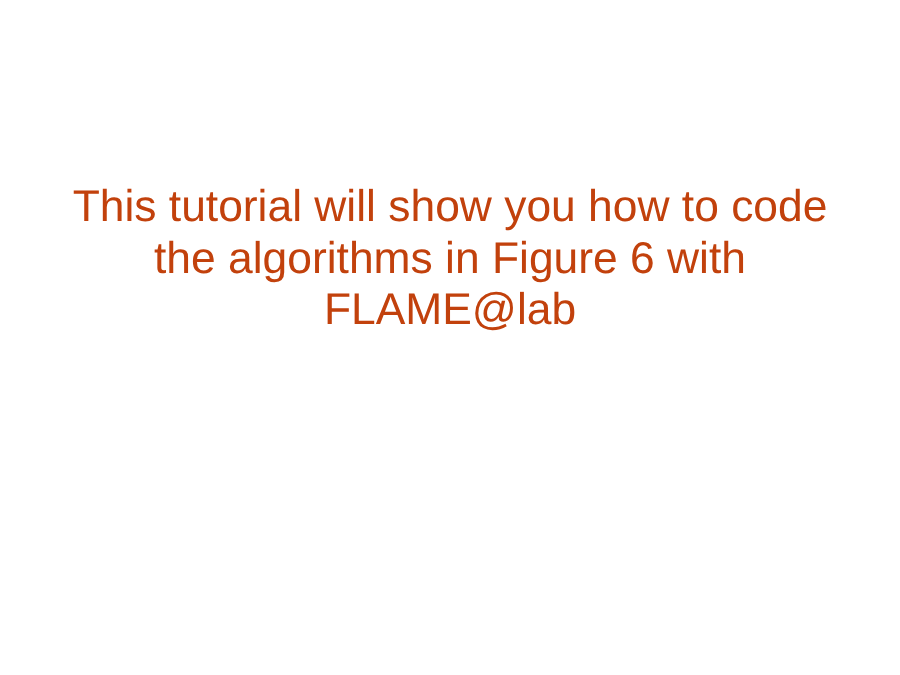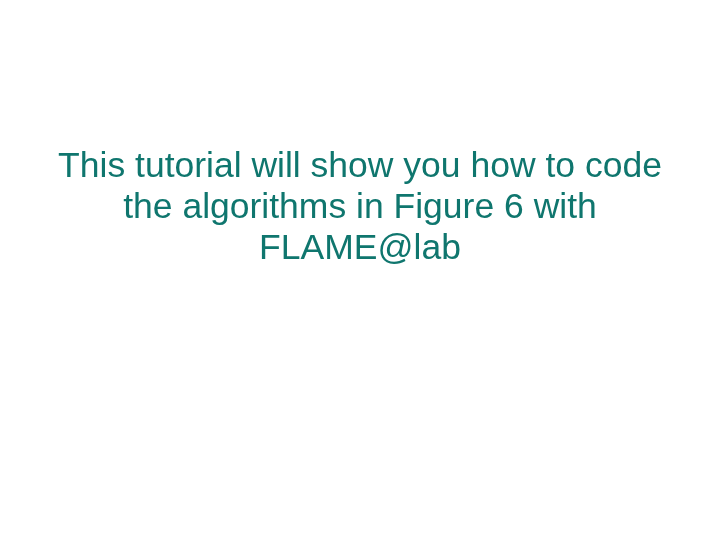--- a/index.html
+++ b/index.html
@@ -16,21 +16,21 @@
       height: 540px;
       display: flex;
       flex-direction: column;
       align-items: center;
       box-sizing: border-box;
       padding-top: 145px;
     }
     .body-text {
       width: 610px;
       text-align: center;
-      color: #0f766e;
+      color: #c2410c;
       font-size: 35.5px;
       line-height: 1.16;
       font-weight: 400;
     }
   </style>
 </head>
 <body>
 
 <div class="slide">
   <div class="body-text">This tutorial will show you how to code the algorithms in Figure 6 with FLAME@lab</div>

